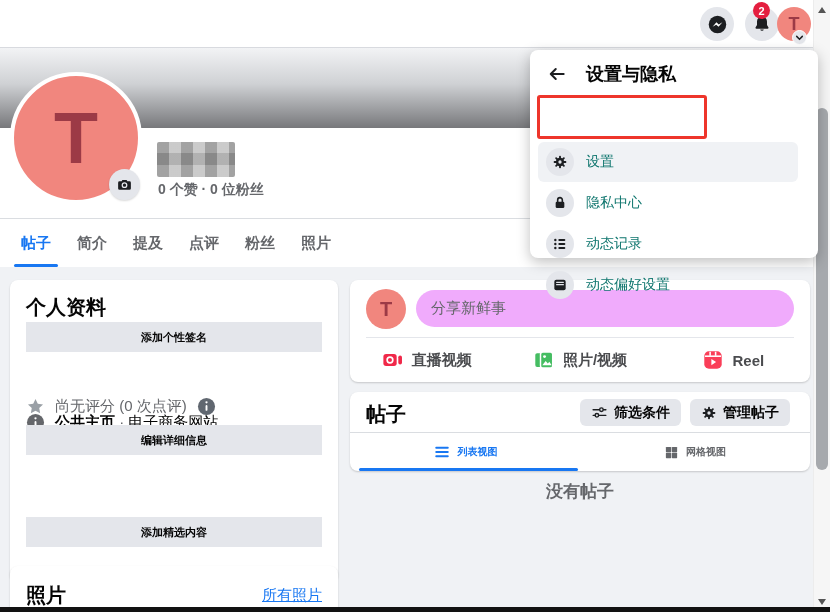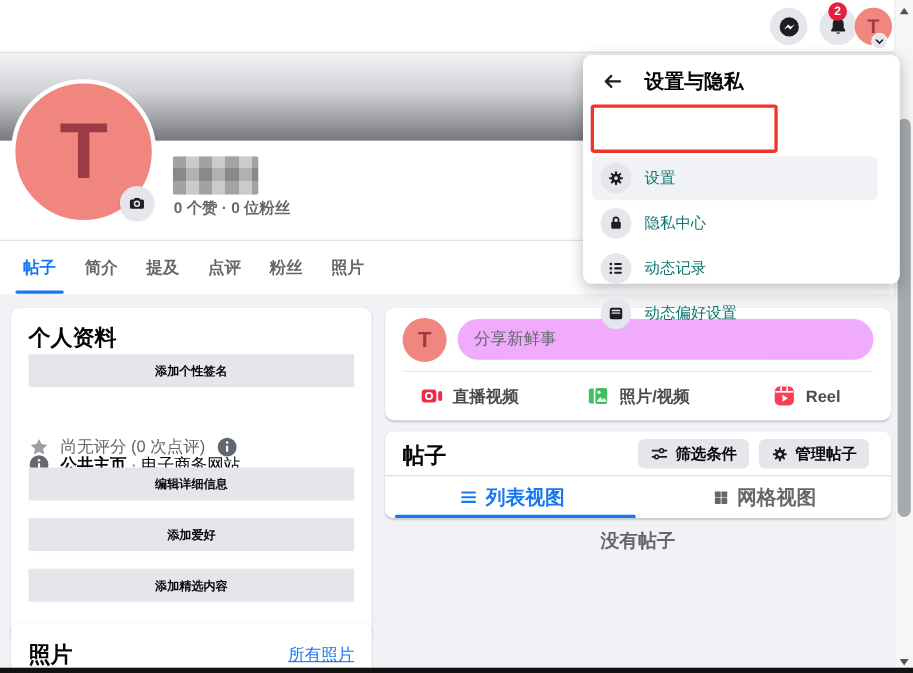--- a/index.html
+++ b/index.html
@@ -80,21 +80,21 @@
   #postsCard { left:350px; top:392px; width:460px; height:79px; }
   #postsCard .card-title { position:absolute; left:16px; top:9px; }
   .pill-btn { position:absolute; top:7px; height:27px; background:#e4e6eb; border:none; border-radius:6px;
               font-size:14px; font-weight:bold; color:#050505; display:flex; align-items:center;
               gap:6px; padding:0 11px; cursor:pointer; font-family:inherit; }
   #filterBtn { right:129px; }
   #manageBtn { right:20px; }
   .view-tabs { position:absolute; left:0; right:0; top:40px; bottom:0; border-top:1px solid #dadde1;
                display:flex; }
   .view-tab { width:50%; position:relative; display:flex; align-items:center; justify-content:center;
-              gap:7px; font-size:18px; font-weight:bold; color:#65676b; cursor:pointer; }
+              gap:7px; font-size:10px; font-weight:bold; color:#65676b; cursor:pointer; }
   .view-tab.active { color:#1877f2; }
   .view-tab.active::after { content:""; position:absolute; left:9px; right:2px; bottom:0; height:3px;
                             background:#1877f2; border-radius:2px; }
   .empty-posts { position:absolute; left:350px; top:480px; width:460px; text-align:center;
                  font-size:17px; font-weight:bold; color:#65676b; }
   
   .menu { position:absolute; left:530px; top:50px; width:288px; height:208px; background:#fff;
           border-radius:8px; box-shadow:0 4px 14px rgba(0,0,0,.25); z-index:50; }
   .menu-header { position:absolute; left:12px; top:9px; display:flex; align-items:center; gap:14px; }
   .back-btn { width:30px; height:30px; border-radius:50%; display:flex; align-items:center;
@@ -195,21 +195,20 @@
       <path d="M12 2.5l2.9 6 6.6.9-4.8 4.6 1.2 6.5L12 17.4 6.1 20.5l1.2-6.5L2.5 9.4l6.6-.9z"></path>
     </svg>
     <span class="muted">尚无评分 (0 次点评)</span>
     <svg width="19" height="19" viewBox="0 0 20 20">
       <circle cx="10" cy="10" r="9" fill="#606770"></circle>
       <rect x="9" y="8.4" width="2" height="6.2" rx="1" fill="#fff"></rect>
       <circle cx="10" cy="5.6" r="1.2" fill="#fff"></circle>
     </svg>
   </div>
   <button class="gbtn" style="top:145px;">编辑详细信息</button>
-  <button class="gbtn" style="top:191px;">添加爱好</button>
   <button class="gbtn" style="top:237px;">添加精选内容</button>
 </div>
 
 <div class="card" id="photosCard">
   <div class="card-title">照片</div>
   <a class="link">所有照片</a>
 </div>
 
 <div class="card" id="composerCard">
   <div class="comp-avatar">T</div>

